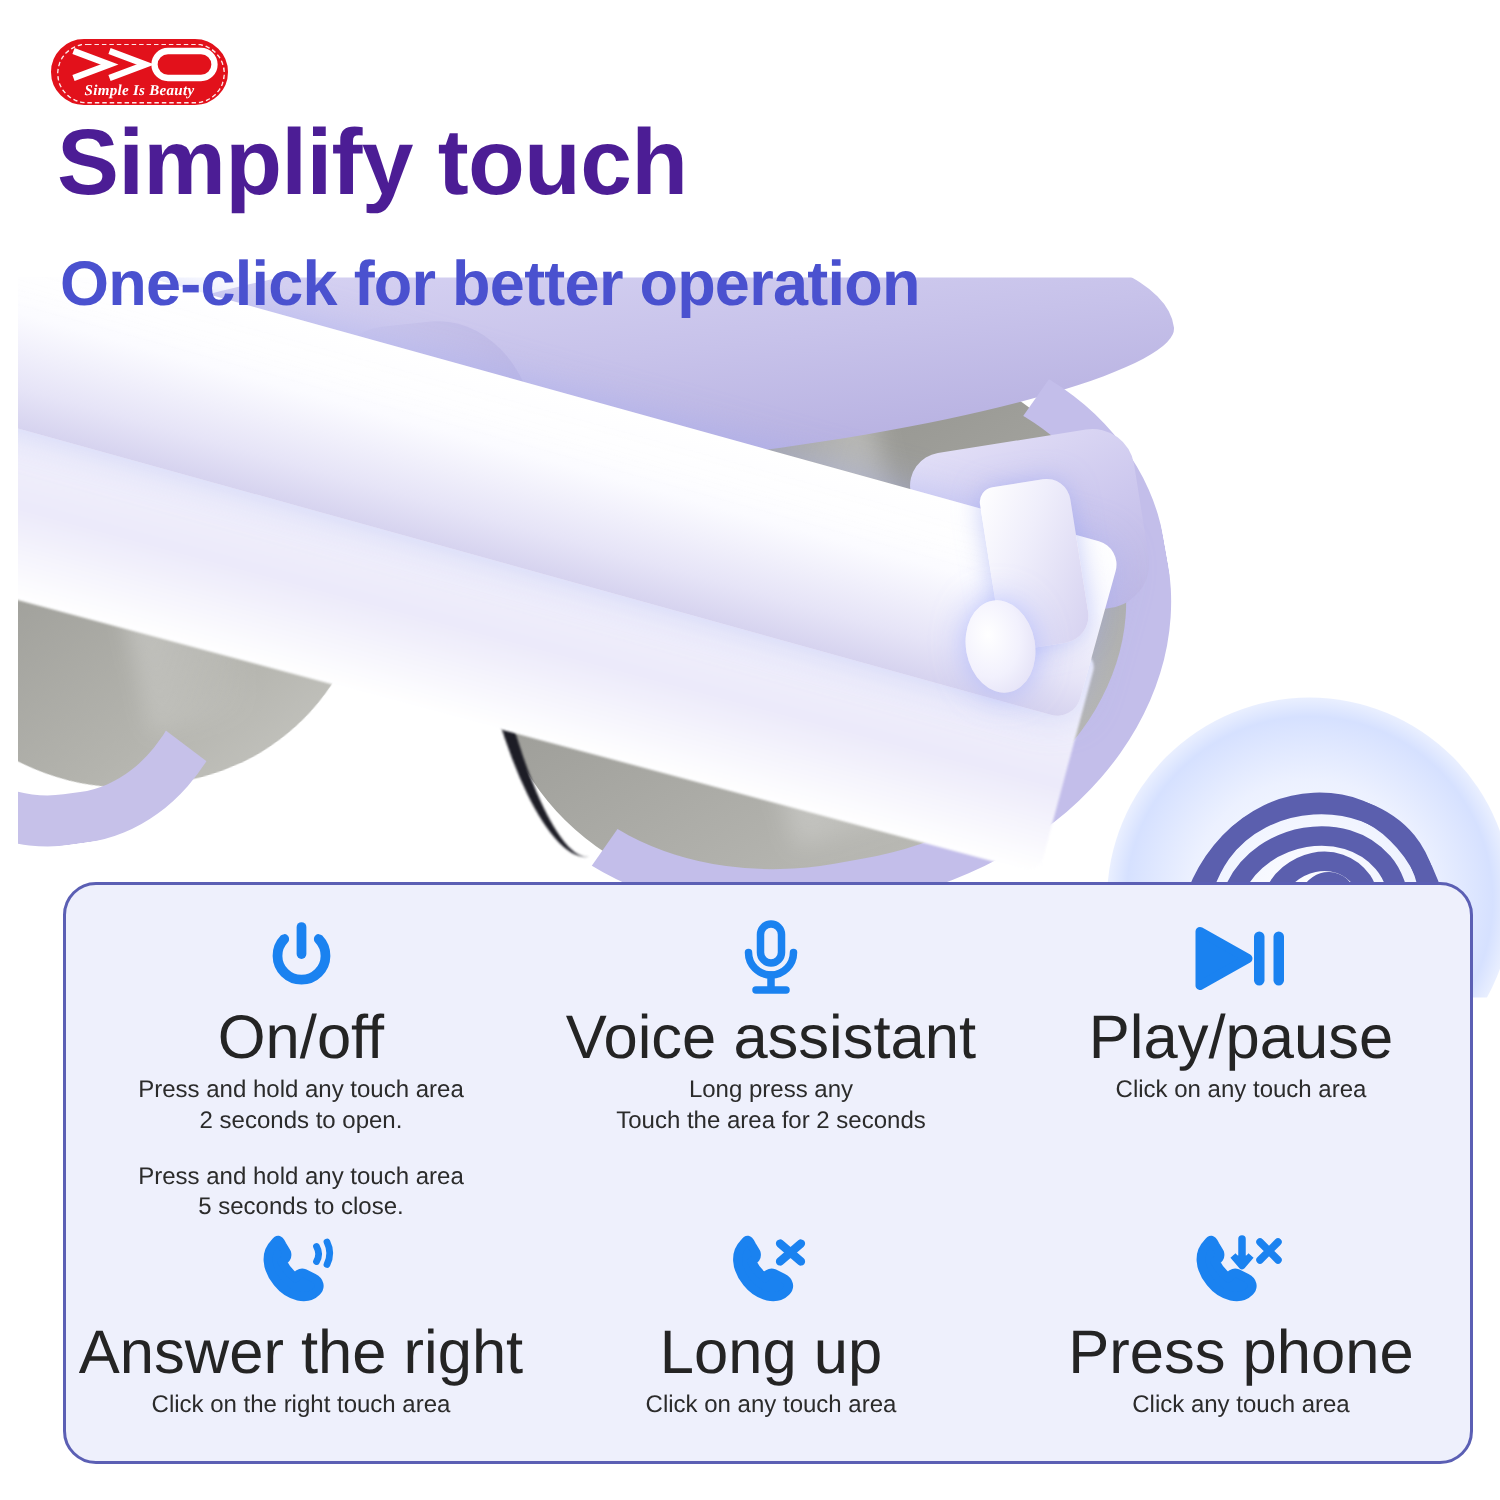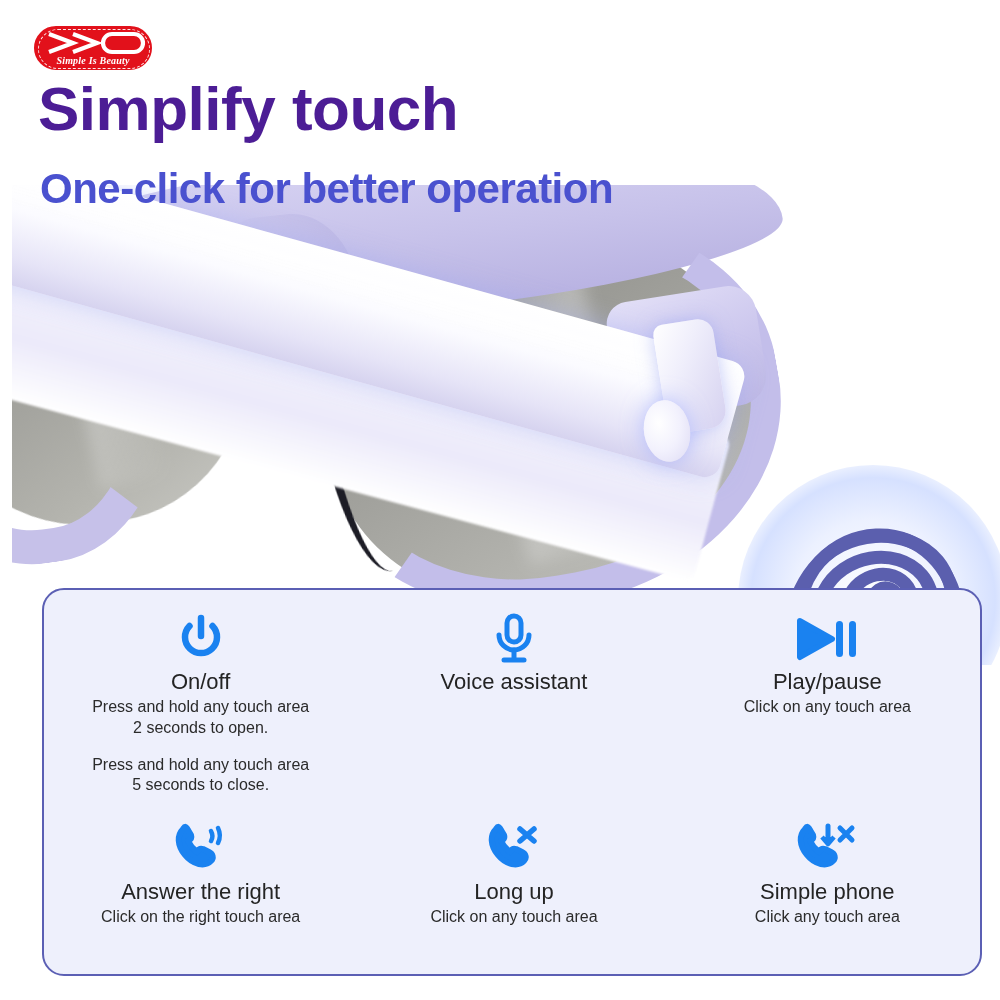--- a/index.html
+++ b/index.html
@@ -278,21 +278,21 @@
     box-sizing: border-box;
   }
   .feature-icon {
     height: 54px;
     display: flex;
     align-items: center;
     justify-content: center;
     margin-bottom: 4px;
   }
   .feature-title {
-    font-size: 22px;
+    font-size: 41px;
     color: #242424;
     line-height: 1.05;
     margin-bottom: 4px;
     white-space: nowrap;
   }
   .feature-desc {
     font-size: 16px;
     color: #2b2b2b;
     line-height: 1.3;
     white-space: pre-line;
@@ -380,20 +380,22 @@
       <div class="feature-cell">
         <div class="feature-icon">
           <svg width="44" height="52" viewBox="0 0 44 52">
             <rect x="15" y="3" width="14" height="26" rx="7" stroke="#1a82f0" stroke-width="5" fill="none"></rect>
             <path d="M7 22 A 15 15 0 0 0 37 22" stroke="#1a82f0" stroke-width="5" stroke-linecap="round" fill="none"></path>
             <path d="M22 37 L22 45" stroke="#1a82f0" stroke-width="5" stroke-linecap="round"></path>
             <path d="M12 47 L32 47" stroke="#1a82f0" stroke-width="5" stroke-linecap="round"></path>
           </svg>
         </div>
         <div class="feature-title">Voice assistant</div>
+        <div class="feature-desc">Long press any
+Touch the area for 2 seconds</div>
       </div>
 
       <div class="feature-cell">
         <div class="feature-icon">
           <svg width="62" height="44" viewBox="0 0 62 44">
             <path d="M4 4 L36 22 L4 40 Z" fill="#1a82f0" stroke="#1a82f0" stroke-width="6" stroke-linejoin="round"></path>
             <rect x="40" y="4" width="7" height="36" rx="3.5" fill="#1a82f0"></rect>
             <rect x="53" y="4" width="7" height="36" rx="3.5" fill="#1a82f0"></rect>
           </svg>
         </div>
@@ -430,20 +432,20 @@
 
       <div class="feature-cell">
         <div class="feature-icon">
           <svg width="64" height="52" viewBox="0 0 64 52">
             <path d="M10 6 C 4 12, 4 22, 12 32 C 20 42, 32 44, 38 38 C 41 35, 40 31, 36 29 L 30 26 C 27 25, 25 27, 24 29 C 20 26, 17 22, 15 18 C 17 17, 19 15, 18 12 L 15 7 C 13 3, 12 3, 10 6 Z" fill="#1a82f0" stroke="#1a82f0" stroke-width="6" stroke-linejoin="round"></path>
             <path d="M33 3 L33 19" stroke="#1a82f0" stroke-width="5" stroke-linecap="round"></path>
             <path d="M27 14 L33 21 L39 14" fill="#1a82f0" stroke="#1a82f0" stroke-width="4.5" stroke-linejoin="round"></path>
             <path d="M45 5 L57 17 M57 5 L45 17" stroke="#1a82f0" stroke-width="5" stroke-linecap="round"></path>
           </svg>
         </div>
-        <div class="feature-title">Simple phone</div>
+        <div class="feature-title">Press phone</div>
         <div class="feature-desc">Click any touch area</div>
       </div>
 
     </div>
   </div>
 
 </div>
 
 </body></html>

